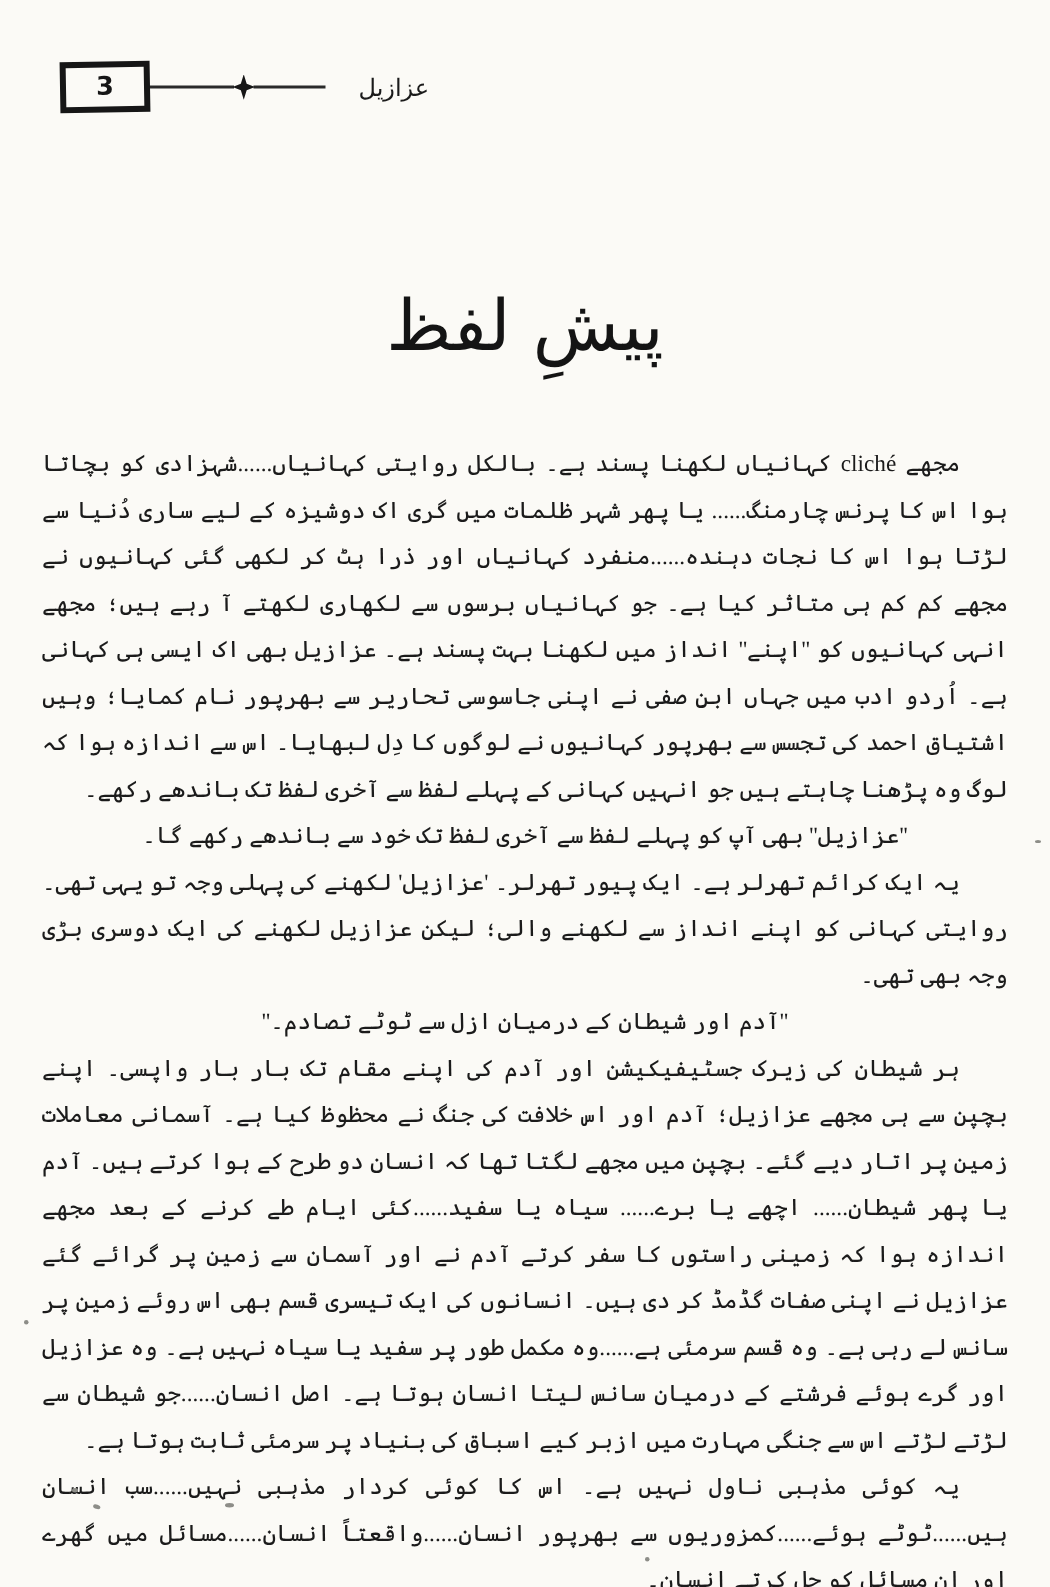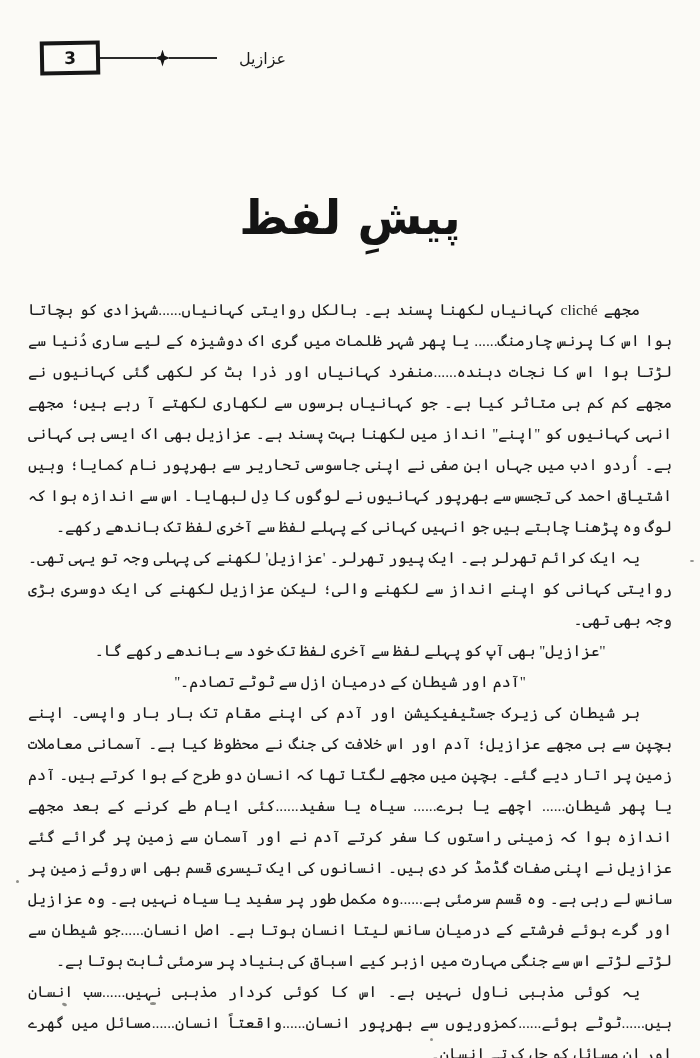--- a/index.html
+++ b/index.html
@@ -29,21 +29,21 @@
   .diamond{
     width:15px;height:17px;background:#161616;margin:0 -1px;
     clip-path:polygon(50% 0,63% 37%,100% 50%,63% 63%,50% 100%,37% 63%,0 50%,37% 37%);
   }
   .running-title{
     margin-left:22px;font-size:16px;color:#1a1a1a;direction:rtl;
   }
   
   .main-title{
     position:absolute;top:190px;left:0;right:0;
-    text-align:center;font-size:47px;font-weight:bold;color:#141414;
+    text-align:center;font-size:47px;font-weight:normal;color:#141414;
   }
   
   .body-text{
     position:absolute;top:294px;right:28px;left:28px;
     direction:rtl;text-align:justify;
     font-size:15.5px;line-height:31px;color:#1b1b1b;
   }
   .para{margin:0;text-indent:32px;font-family:Liberation Serif, serif;}
   .para.center{text-align:center;text-indent:0;}
   
@@ -67,22 +67,22 @@
     <div class="rule r1"></div>
     <div class="diamond"></div>
     <div class="rule r2"></div>
     <div class="running-title">عزازیل</div>
   </div>
 
   <div class="main-title">پیشِ لفظ</div>
 
   <div class="body-text">
     <p class="para">مجھے cliché کہانیاں لکھنا پسند ہے۔ بالکل روایتی کہانیاں......شہزادی کو بچاتا ہوا اس کا پرنس چارمنگ...... یا پھر شہر ظلمات میں گری اک دوشیزہ کے لیے ساری دُنیا سے لڑتا ہوا اس کا نجات دہندہ......منفرد کہانیاں اور ذرا ہٹ کر لکھی گئی کہانیوں نے مجھے کم کم ہی متاثر کیا ہے۔ جو کہانیاں برسوں سے لکھاری لکھتے آ رہے ہیں؛ مجھے انہی کہانیوں کو ''اپنے'' انداز میں لکھنا بہت پسند ہے۔ عزازیل بھی اک ایسی ہی کہانی ہے۔ اُردو ادب میں جہاں ابنِ صفی نے اپنی جاسوسی تحاریر سے بھرپور نام کمایا؛ وہیں اشتیاق احمد کی تجسس سے بھرپور کہانیوں نے لوگوں کا دِل لبھایا۔ اس سے اندازہ ہوا کہ لوگ وہ پڑھنا چاہتے ہیں جو انہیں کہانی کے پہلے لفظ سے آخری لفظ تک باندھے رکھے۔</p>
+    <p class="para center">''عزازیل'' بھی آپ کو پہلے لفظ سے آخری لفظ تک خود سے باندھے رکھے گا۔</p>
     <p class="para">یہ ایک کرائم تھرلر ہے۔ ایک پیور تھرلر۔ 'عزازیل' لکھنے کی پہلی وجہ تو یہی تھی۔ روایتی کہانی کو اپنے انداز سے لکھنے والی؛ لیکن عزازیل لکھنے کی ایک دوسری بڑی وجہ بھی تھی۔</p>
-    <p class="para center">''عزازیل'' بھی آپ کو پہلے لفظ سے آخری لفظ تک خود سے باندھے رکھے گا۔</p>
     <p class="para center">''آدم اور شیطان کے درمیان ازل سے ٹوٹے تصادم۔''</p>
     <p class="para">ہر شیطان کی زیرک جسٹیفیکیشن اور آدم کی اپنے مقام تک بار بار واپسی۔ اپنے بچپن سے ہی مجھے عزازیل؛ آدم اور اس خلافت کی جنگ نے محظوظ کیا ہے۔ آسمانی معاملات زمین پر اتار دیے گئے۔ بچپن میں مجھے لگتا تھا کہ انسان دو طرح کے ہوا کرتے ہیں۔ آدم یا پھر شیطان...... اچھے یا برے...... سیاہ یا سفید......کئی ایام طے کرنے کے بعد مجھے اندازہ ہوا کہ زمینی راستوں کا سفر کرتے آدم نے اور آسمان سے زمین پر گرائے گئے عزازیل نے اپنی صفات گڈمڈ کر دی ہیں۔ انسانوں کی ایک تیسری قسم بھی اس روئے زمین پر سانس لے رہی ہے۔ وہ قسم سرمئی ہے......وہ مکمل طور پر سفید یا سیاہ نہیں ہے۔ وہ عزازیل اور گرے ہوئے فرشتے کے درمیان سانس لیتا انسان ہوتا ہے۔ اصل انسان......جو شیطان سے لڑتے لڑتے اس سے جنگی مہارت میں ازبر کیے اسباق کی بنیاد پر سرمئی ثابت ہوتا ہے۔</p>
     <p class="para">یہ کوئی مذہبی ناول نہیں ہے۔ اس کا کوئی کردار مذہبی نہیں......سب انسان ہیں......ٹوٹے ہوئے......کمزوریوں سے بھرپور انسان......واقعتاً انسان......مسائل میں گھرے اور ان مسائل کو حل کرتے انسان۔</p>
 
   </div>
 
   <div class="speckle s1"></div>
   <div class="speckle s2"></div>
   <div class="speckle s3"></div>
   <div class="speckle s4"></div>

